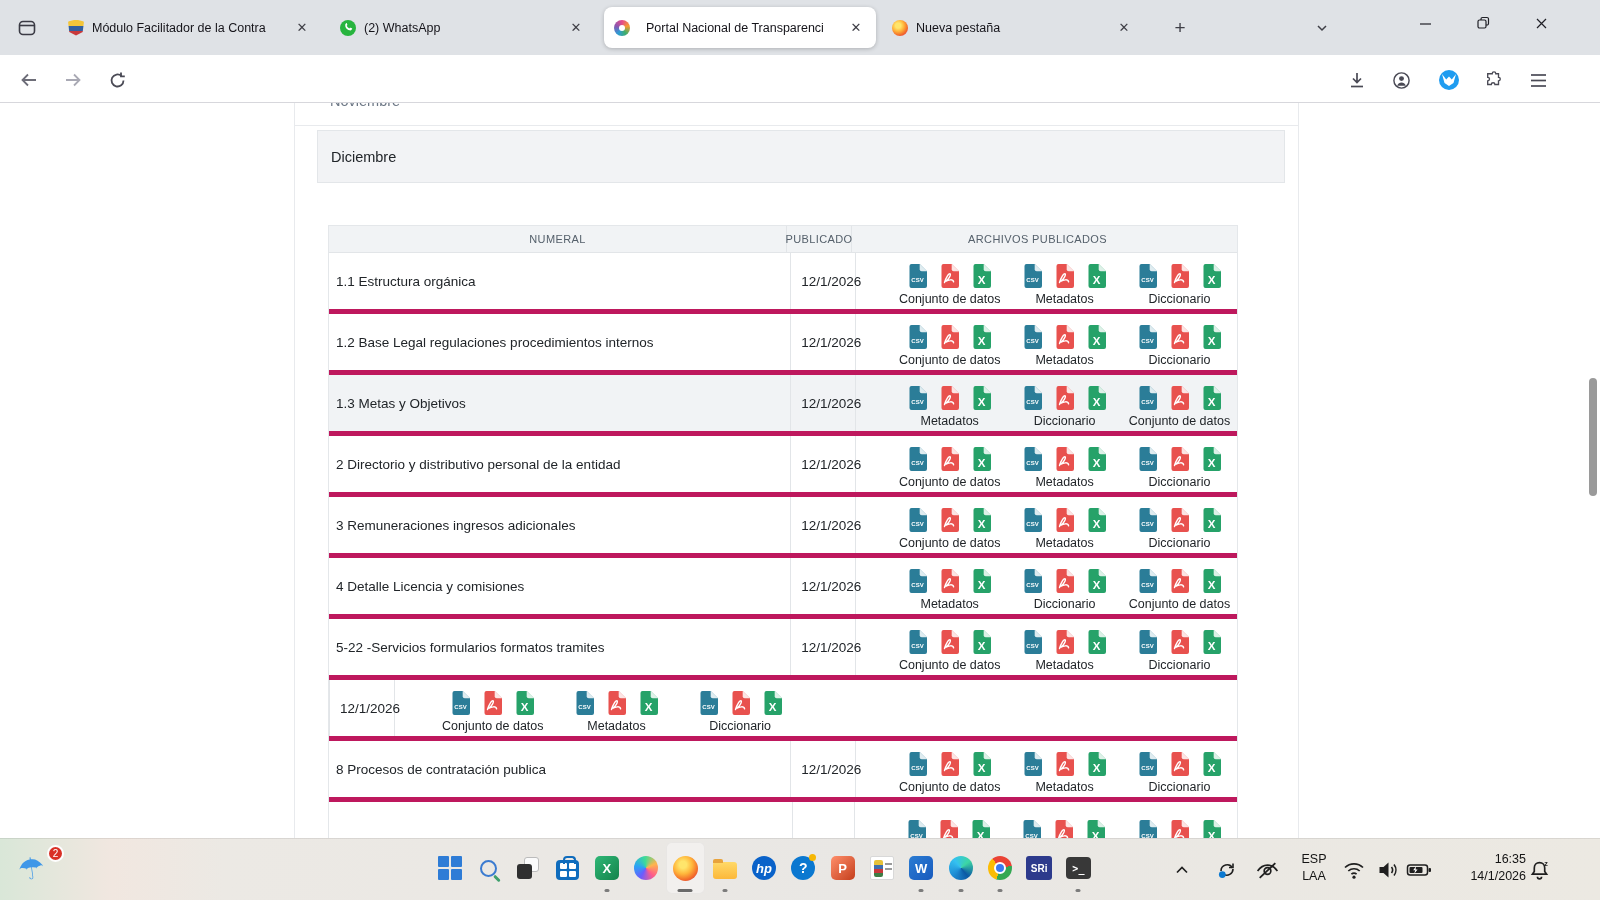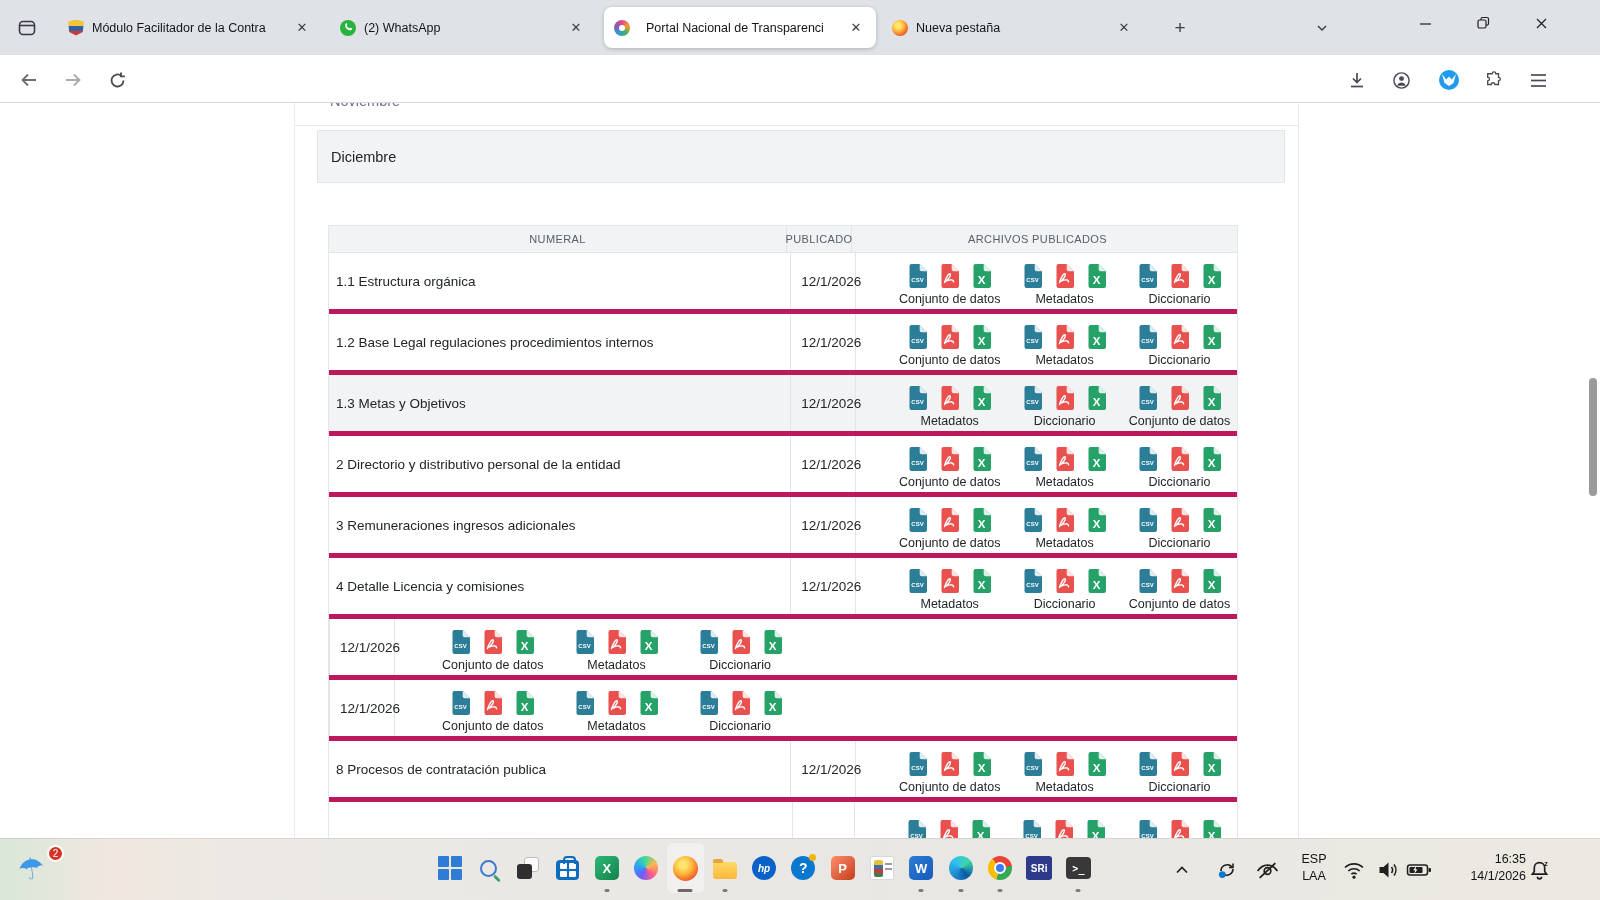--- a/index.html
+++ b/index.html
@@ -83,21 +83,21 @@
   .tb-store i { background:#fff; border-radius:1px; }
   .tb-store::before { content:''; position:absolute; top:-4px; left:7px; width:9px; height:6px; border:2px solid #0f6cbd; border-bottom:none; border-radius:4px 4px 0 0; }
   .tb-office { width:24px; height:24px; border-radius:5px; color:#fff; font-weight:700; font-size:13px; display:flex; align-items:center; justify-content:center; }
   .tb-office.xl { background:linear-gradient(135deg,#2fb776,#14834b); }
   .tb-office.wd { background:linear-gradient(135deg,#2b7cd3,#185abd); }
   .tb-office.pp { background:linear-gradient(135deg,#ff8f6b,#c43e1c); }
   .tb-copilot { width:24px; height:24px; border-radius:50%; background:conic-gradient(from 210deg,#6a5cff,#2aa4f4,#3ddc97,#ffb54d,#ff5c8a,#6a5cff); }
   .tb-ffx { width:25px; height:25px; border-radius:50%; background:radial-gradient(circle at 40% 35%,#ffe56b 0 16%,#ffb63b 42%,#f2672a 70%,#c2366d 98%); }
   .tb-folder { position:relative; width:24px; height:17px; margin-top:5px; background:linear-gradient(180deg,#ffd968,#fcb83a); border-radius:2px 3px 3px 3px; }
   .tb-folder::before { content:''; position:absolute; top:-3px; left:0; width:10px; height:4px; background:#e8a33d; border-radius:2px 2px 0 0; }
-  .tb-hp { width:24px; height:24px; border-radius:50%; background:#0a62c9; color:#fff; font-style:italic; font-weight:700; font-size:10px; display:flex; align-items:center; justify-content:center; }
+  .tb-hp { width:24px; height:24px; border-radius:50%; background:#0a62c9; color:#fff; font-style:italic; font-weight:700; font-size:13px; display:flex; align-items:center; justify-content:center; }
   .tb-help { position:relative; width:24px; height:24px; border-radius:50%; background:#0b78d0; color:#fff; font-weight:700; font-size:14px; display:flex; align-items:center; justify-content:center; }
   .tb-help .ndot { position:absolute; right:-1px; top:-2px; width:7px; height:7px; border-radius:50%; background:#f6b704; }
   .tb-gov { position:relative; width:24px; height:24px; background:#fff; border:1px solid #d8d8d8; border-radius:2px; }
   .tb-gov .crest { position:absolute; left:3px; top:3px; width:9px; height:17px; background:linear-gradient(180deg,#e6c23a 0 30%,#3f6fae 30% 55%,#c8393c 55% 75%,#3e7d46 75%); border-radius:2px; }
   .tb-gov .l1, .tb-gov .l2 { position:absolute; left:14px; height:2px; background:#9a9a9a; width:7px; }
   .tb-gov .l1 { top:6px; } .tb-gov .l2 { top:11px; }
   .tb-edge { width:24px; height:24px; border-radius:50%; background:conic-gradient(from 140deg,#0c59a4,#1f8fd6,#35c1f1,#3dd6a3,#0c59a4); }
   .tb-chrome { position:relative; width:24px; height:24px; border-radius:50%; background:conic-gradient(from -40deg,#ea4335 0 33%,#34a853 0 66%,#fbbc05 0 100%); }
   .tb-chrome::after { content:''; position:absolute; left:6px; top:6px; width:12px; height:12px; border-radius:50%; background:#3a7af0; border:2.5px solid #fff; box-sizing:border-box; }
   .tb-sri { width:26px; height:24px; background:#2d3a8c; border-radius:3px; color:#fff; font-weight:700; font-size:10px; display:flex; align-items:center; justify-content:center; }
@@ -655,20 +655,21 @@
                     <path d="M4.5 1h8.2L20 8.3V23a2 2 0 0 1-2 2H4.5a2 2 0 0 1-2-2V3a2 2 0 0 1 2-2z" fill="#26a269"></path>
                     <path d="M12.7 1L20 8.3h-5.3a2 2 0 0 1-2-2z" fill="#fff" opacity="0.85"></path>
                     <text x="10.5" y="20.5" font-size="11.5" font-weight="bold" fill="#fff" text-anchor="middle" font-family="Liberation Sans, sans-serif">X</text>
                   </svg>
                 </div>
                 <div class="flabel">Conjunto de datos</div>
               </div>
             </div>
           </div>
           <div class="trow">
+            <div class="c1">5-22 -Servicios formularios formatos tramites</div>
             <div class="c2">12/1/2026</div>
             <div class="c3">
               <div class="fgroup">
                 <div class="ficons">
                   <svg class="fico" width="21" height="26" viewBox="0 0 21 26">
                     <path d="M4.5 1h8.2L20 8.3V23a2 2 0 0 1-2 2H4.5a2 2 0 0 1-2-2V3a2 2 0 0 1 2-2z" fill="#2b7d98"></path>
                     <path d="M12.7 1L20 8.3h-5.3a2 2 0 0 1-2-2z" fill="#fff" opacity="0.85"></path>
                     <text x="10.5" y="19" font-size="6" font-weight="bold" fill="#fff" text-anchor="middle" font-family="Liberation Sans, sans-serif">CSV</text>
                   </svg>
                   <svg class="fico" width="21" height="26" viewBox="0 0 21 26">

